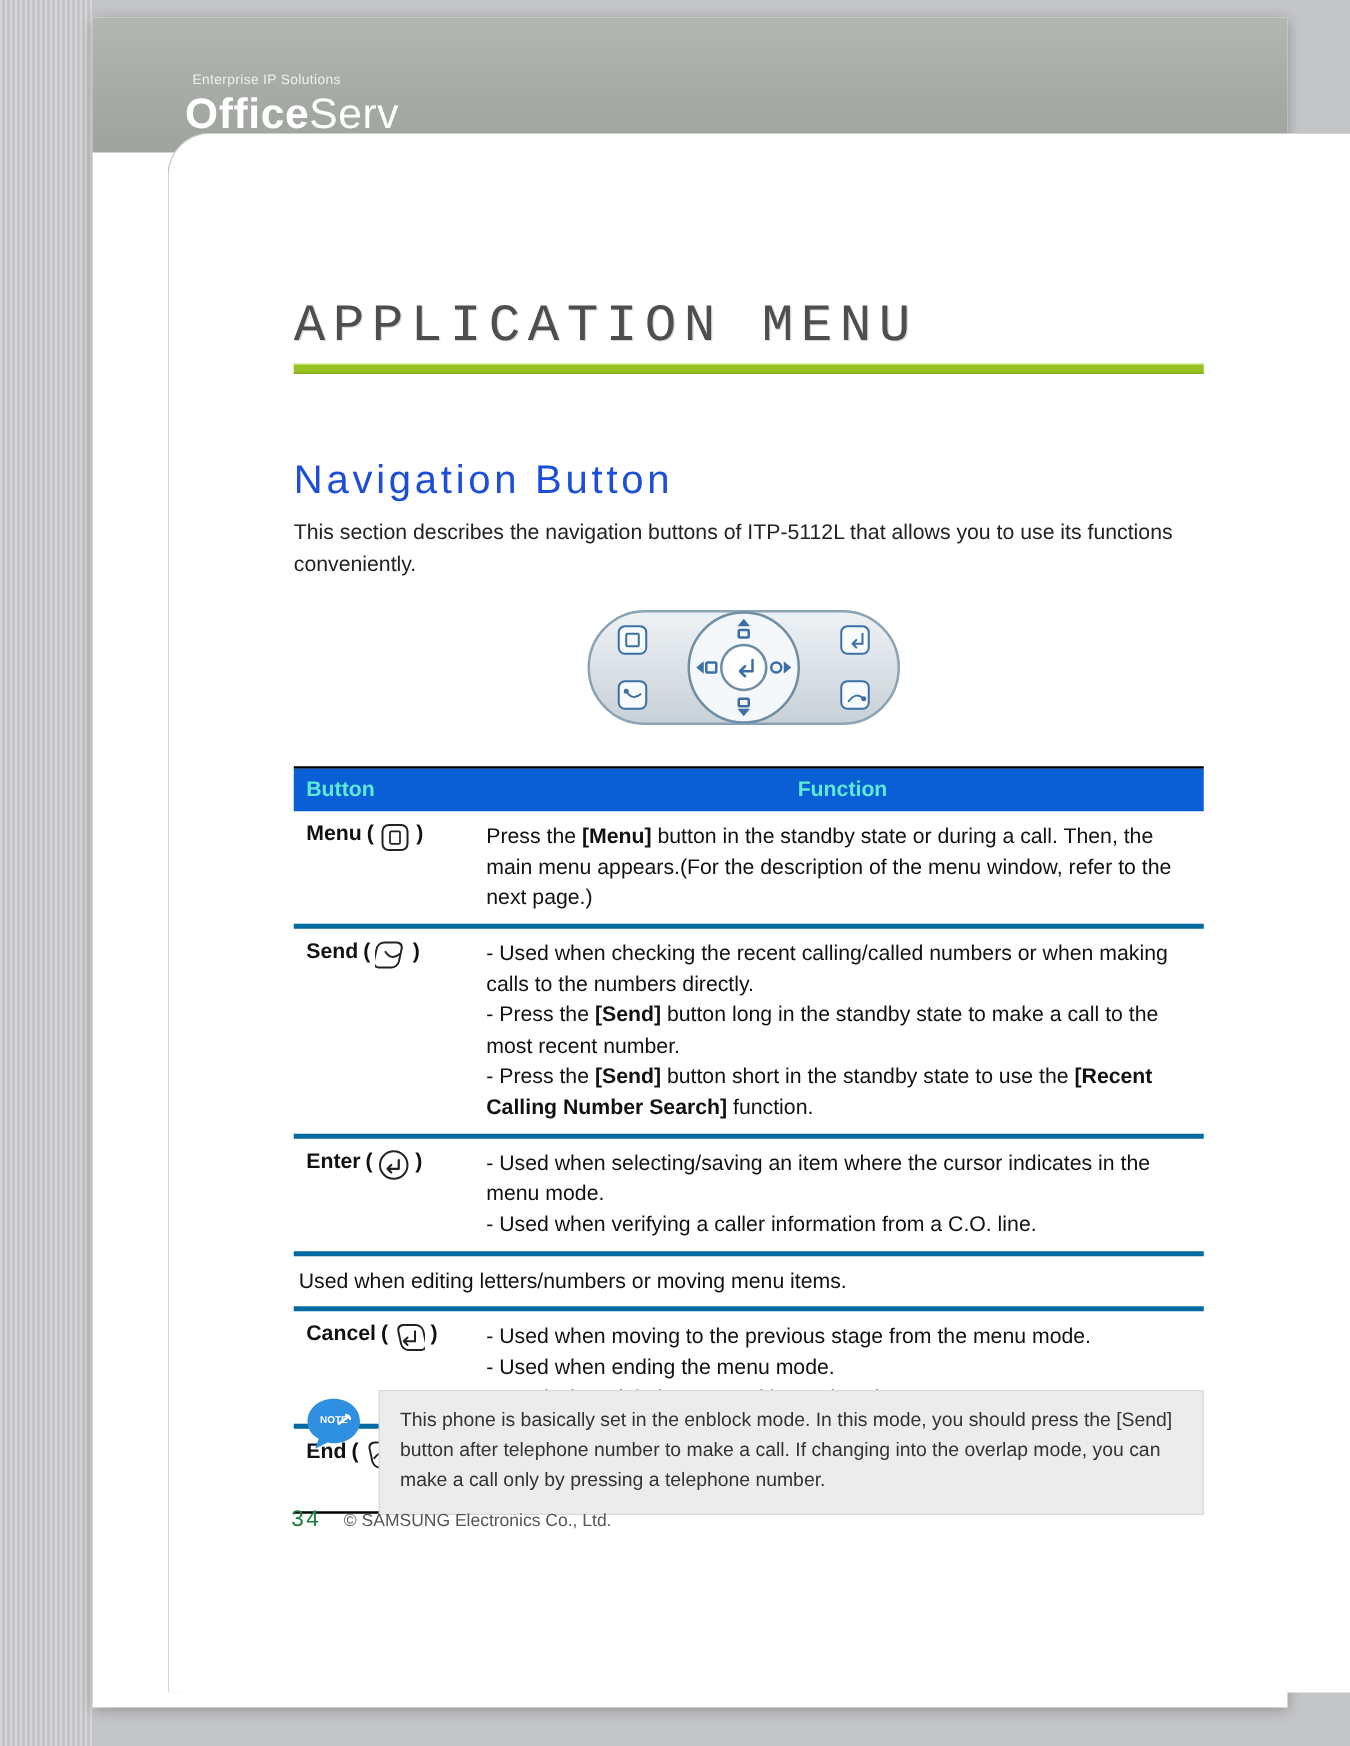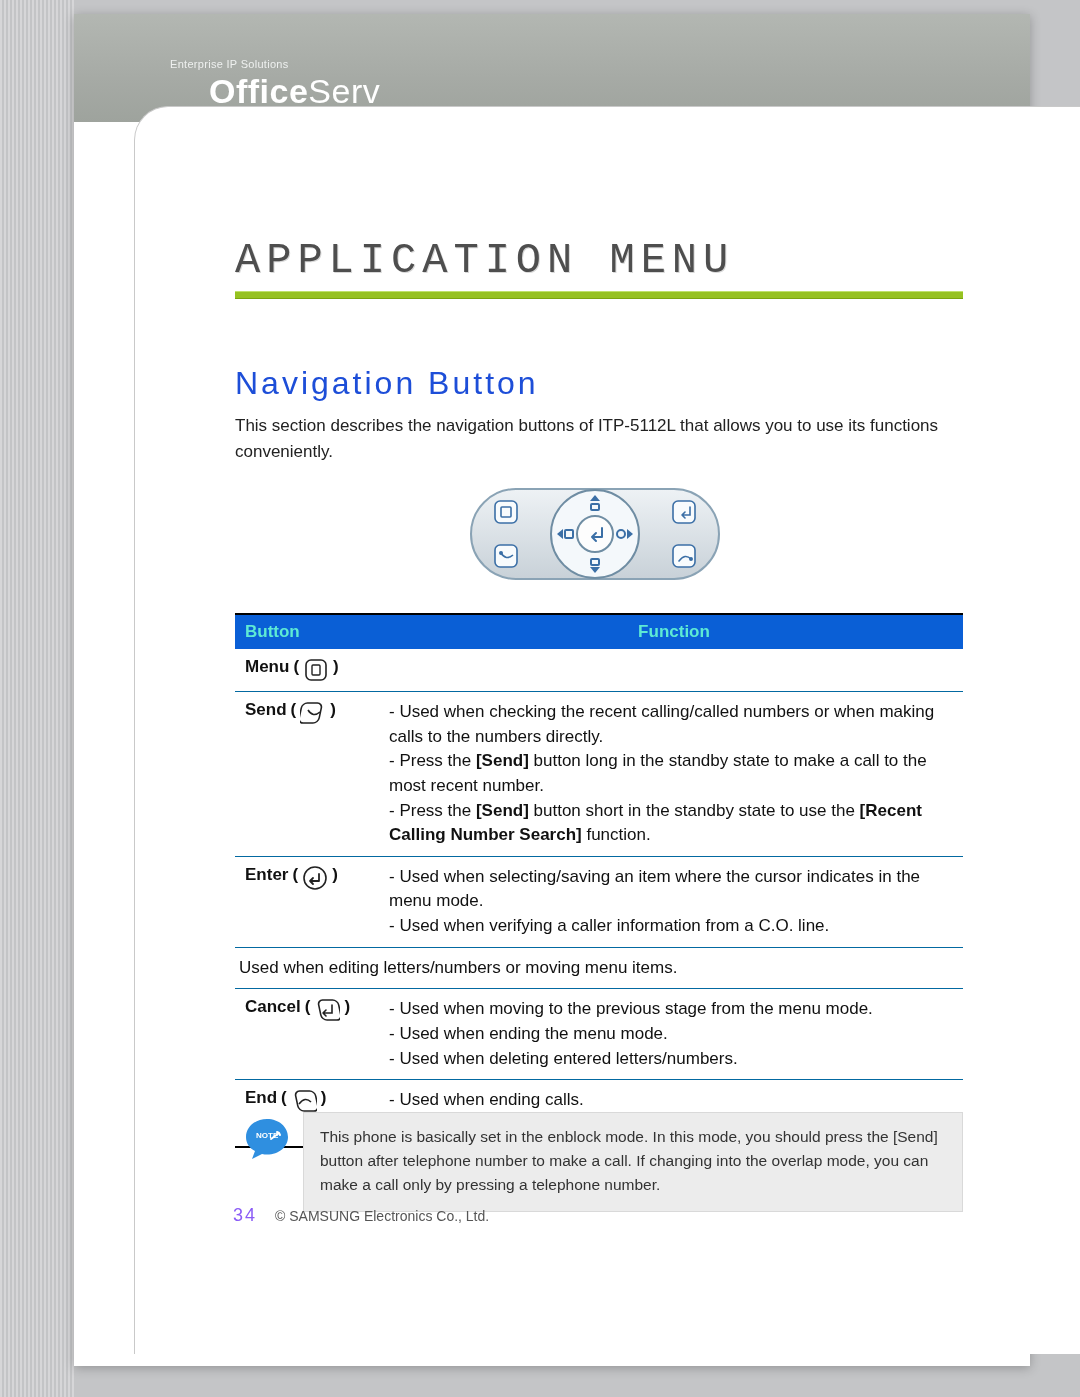--- a/index.html
+++ b/index.html
@@ -22,32 +22,31 @@
     left: 0; top: 0;
     width: 74px; height: 1397px;
     background: repeating-linear-gradient(
       to right,
       #d6d6d8 0px, #d6d6d8 2px,
       #c3c4c6 2px, #c3c4c6 4px
     );
   }
   .brand {
     position: absolute;
-    left: 90px; top: 44px;
+    left: 74px; top: 44px;
     color: #fff;
   }
   .brand-small {
     font-size: 11px; letter-spacing: .3px;
     margin-left: 6px; margin-bottom: 2px;
     color: #eef0ef;
   }
   .brand-logo {
     font-size: 34px; font-weight: 300;
     letter-spacing: .5px;
-    margin-left: 45px;
   }
   .brand-logo b { font-weight: 700; }
   .paper {
     position: absolute;
     left: 60px; top: 92px;
     width: 982px; height: 1248px;
     background: #fff;
     border-top-left-radius: 34px;
     border-top-right-radius: 34px;
     border: 1px solid #c9c9c9;
@@ -112,21 +111,21 @@
   .tbl .hdr {
     display: flex;
     background: #0a5fd6;
     color: #5eead4;
     font-weight: 700;
   }
   .tbl .hdr .c1 { width: 150px; padding: 7px 10px; }
   .tbl .hdr .c2 { flex: 1; padding: 7px 10px; text-align: center; }
   .tbl .row {
     display: flex;
-    border-top: 1px solid #0369a1;
+    border-top: 4px solid #0369a1;
   }
   .tbl .row:first-of-type { border-top: none; }
   .tbl .row .c1 {
     width: 150px; padding: 8px 6px 8px 10px;
     font-weight: 700;
     display: flex; align-items: flex-start; gap: 4px;
     flex-wrap: wrap;
   }
   .tbl .row .c1 .lbl { white-space: nowrap; }
   .tbl .row .c2 {
@@ -155,21 +154,21 @@
     left: 108px; top: 1008px;
     width: 48px; height: 48px;
   }
   .footer {
     position: absolute;
     left: 98px; top: 1098px;
     font-size: 14px; color: #555;
     display: flex; align-items: baseline; gap: 18px;
   }
   .footer .pg {
-    color: #8b5cf6; font-size: 18px; letter-spacing: 2px;
+    color: #15803d; font-size: 18px; letter-spacing: 2px;
   }
 </style>
 </head>
 <body>
 
 <div class="sidebar-stripe"></div>
 
 <div class="page-wrap">
   <div class="banner"></div>
 
@@ -249,20 +248,21 @@
       <div id="tbody">
           <div class="row">
             <div class="c1">
               <span class="lbl">Menu</span>
               <span class="paren"> ( </span>
               <span class="key-ico"><svg viewBox="0 0 26 26">
                   <use href="#ico-menu"></use>
                 </svg></span>
               <span class="paren"> )</span>
             </div>
+            <div class="c2">Press the <b>[Menu]</b> button in the standby state or during a call. Then, the main menu appears.(For the description of the menu window, refer to the next page.)</div>
           </div>
           <div class="row">
             <div class="c1">
               <span class="lbl">Send</span>
               <span class="paren"> ( </span>
               <span class="key-ico"><svg viewBox="0 0 26 26">
                   <use href="#ico-send"></use>
                 </svg></span>
               <span class="paren"> )</span>
             </div>

